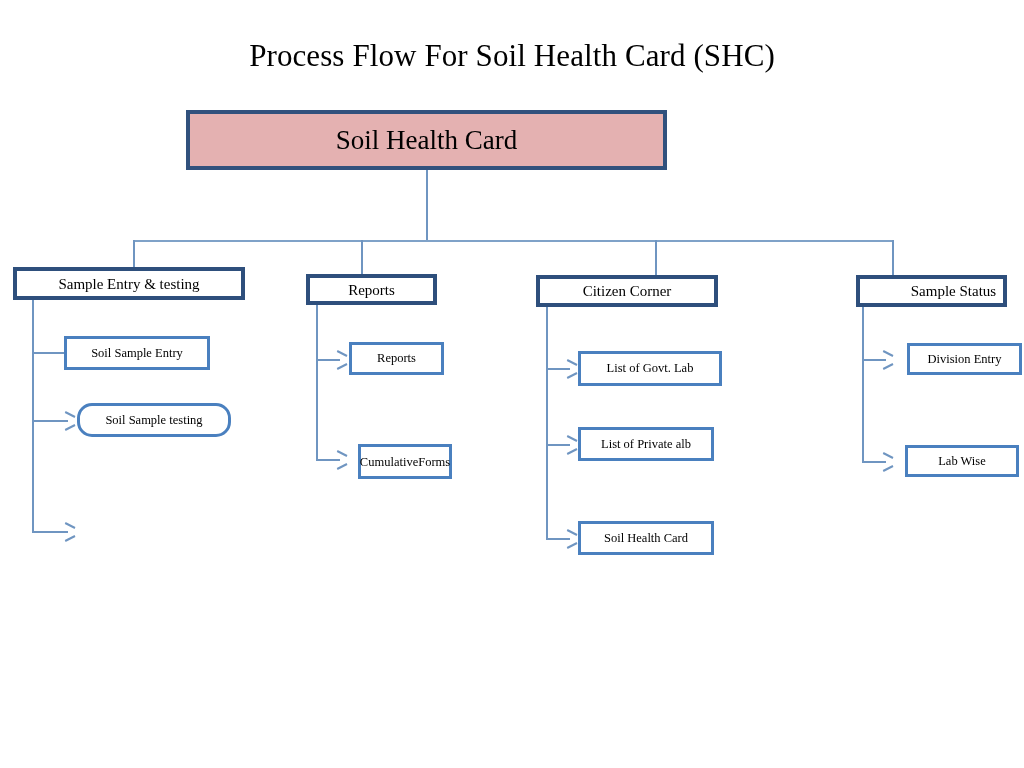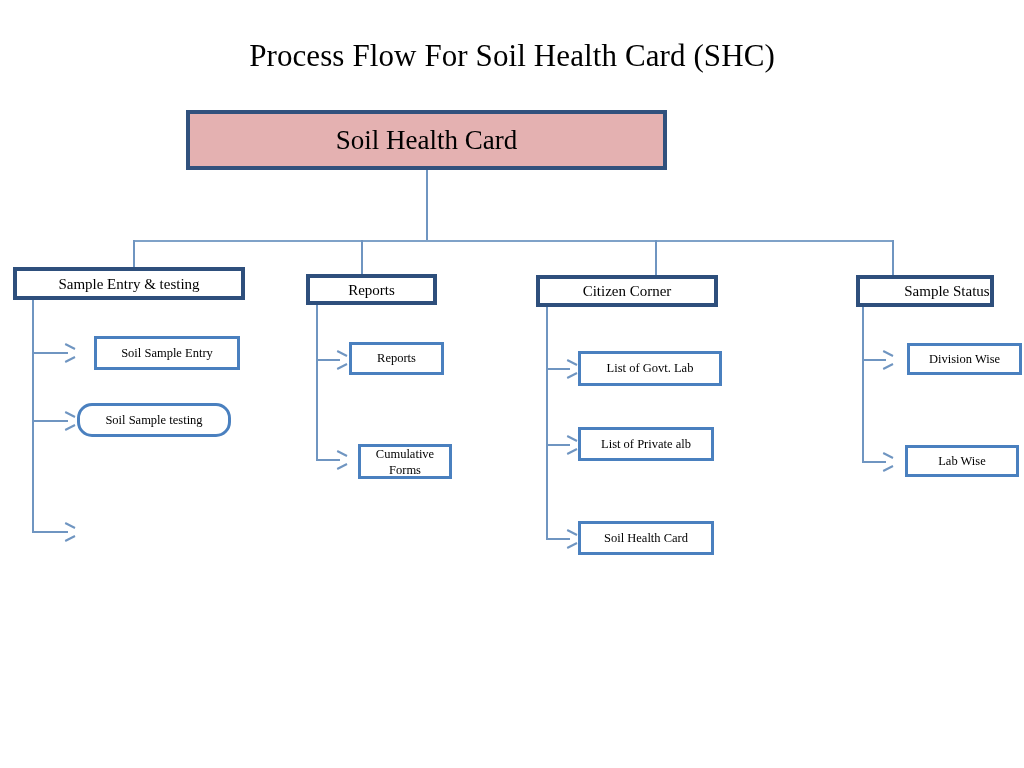--- a/index.html
+++ b/index.html
@@ -129,21 +129,21 @@
   <div class="conn v" style="left:892px; top:240px; width:2px; height:36px;"></div>
 
   <div class="node level2" style="left:13px; top:267px; width:232px; height:33px;">
     <span>Sample Entry &amp; testing</span>
   </div>
 
   <div class="conn v" style="left:32px; top:300px; width:2px; height:232px;"></div>
 
   <div class="conn h" style="left:32px; top:352px; width:36px; height:2px;"></div>
   <div class="arrowhead" style="left:64px; top:347px;"></div>
-  <div class="node level3" style="left:94px; top:336px; width:146px; height:34px;">
+  <div class="node level3" style="left:64px; top:336px; width:146px; height:34px;">
     <span>Soil Sample Entry</span>
   </div>
 
   <div class="conn h" style="left:32px; top:420px; width:36px; height:2px;"></div>
   <div class="arrowhead" style="left:64px; top:415px;"></div>
   <div class="node level3" style="left:77px; top:403px; width:154px; height:34px;border-radius:15px;">
     <span>Soil Sample testing</span>
   </div>
 
   <div class="conn h" style="left:32px; top:531px; width:36px; height:2px;"></div>
@@ -156,21 +156,21 @@
   <div class="conn v" style="left:316px; top:305px; width:2px; height:155px;"></div>
 
   <div class="conn h" style="left:316px; top:359px; width:24px; height:2px;"></div>
   <div class="arrowhead" style="left:336px; top:354px;"></div>
   <div class="node level3" style="left:349px; top:342px; width:95px; height:33px;">
     <span>Reports</span>
   </div>
 
   <div class="conn h" style="left:316px; top:459px; width:24px; height:2px;"></div>
   <div class="arrowhead" style="left:336px; top:454px;"></div>
-  <div class="node level3 two-line" style="left:358px; top:444px; width:94px; height:35px; flex-direction:column;">
+  <div class="node level3 two-line" style="left:358px; top:444px; width:94px; height:35px; flex-direction:row;">
     <span>Cumulative</span>
     <span>Forms</span>
   </div>
 
   <div class="node level2" style="left:536px; top:275px; width:182px; height:32px;">
     <span>Citizen Corner</span>
   </div>
 
   <div class="conn v" style="left:546px; top:307px; width:2px; height:232px;"></div>
 
@@ -185,30 +185,30 @@
   <div class="node level3" style="left:578px; top:427px; width:136px; height:34px;">
     <span>List of Private alb</span>
   </div>
 
   <div class="conn h" style="left:546px; top:538px; width:24px; height:2px;"></div>
   <div class="arrowhead" style="left:566px; top:533px;"></div>
   <div class="node level3" style="left:578px; top:521px; width:136px; height:34px;">
     <span>Soil Health Card</span>
   </div>
 
-  <div class="node level2" style="left:856px; top:275px; width:138px; height:32px;padding-left:44px;">
+  <div class="node level2" style="left:856px; top:275px; width:151px; height:32px;padding-left:44px;">
     <span>Sample Status</span>
   </div>
 
   <div class="conn v" style="left:862px; top:307px; width:2px; height:155px;"></div>
 
   <div class="conn h" style="left:862px; top:359px; width:24px; height:2px;"></div>
   <div class="arrowhead" style="left:882px; top:354px;"></div>
   <div class="node level3" style="left:907px; top:343px; width:115px; height:32px;">
-    <span>Division Wise</span>
+    <span>Division Entry</span>
   </div>
 
   <div class="conn h" style="left:862px; top:461px; width:24px; height:2px;"></div>
   <div class="arrowhead" style="left:882px; top:456px;"></div>
   <div class="node level3" style="left:905px; top:445px; width:114px; height:32px;text-align:center;">
     <span>Lab Wise</span>
   </div>
 
 </div>
 

